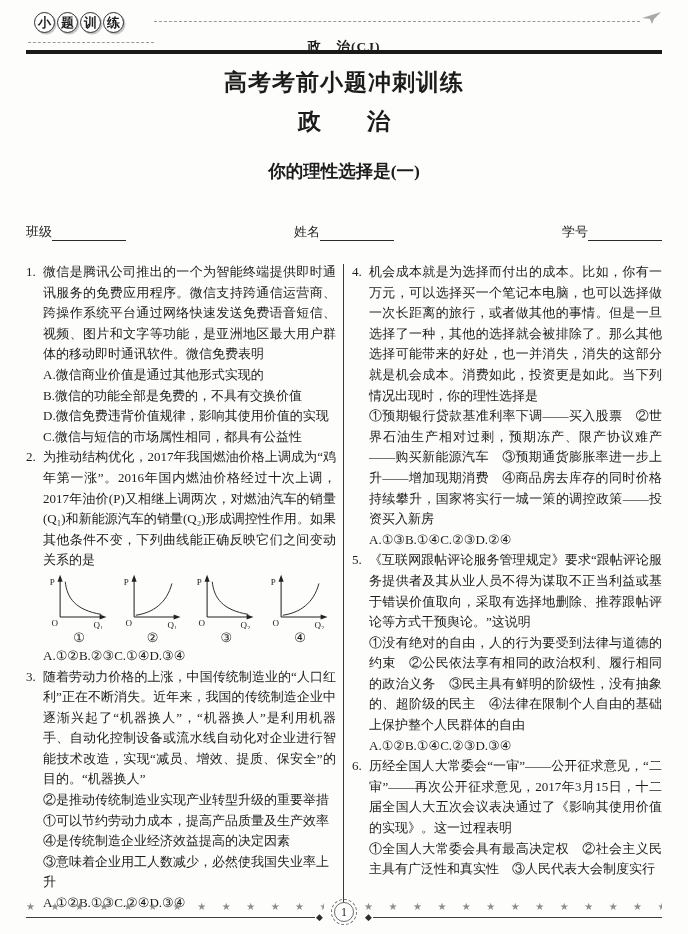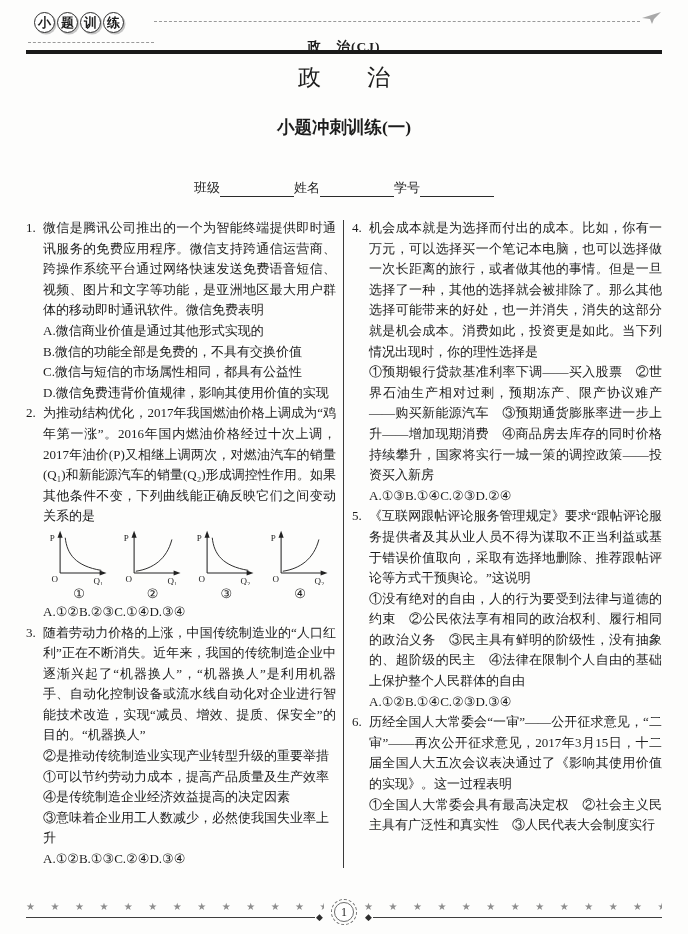--- a/index.html
+++ b/index.html
@@ -26,25 +26,25 @@
     border-top:1px dashed #9a9a9a; }
   .plane { position:absolute; right:0px; top:5px; }
   .subject { position:absolute; left:0; right:0; top:32px; text-align:center;
     font-weight:bold; font-size:13.5px; letter-spacing:1px; }
   .double-rule { border-top:1.5px solid #1a1a1a; border-bottom:3px solid #1a1a1a;
     height:3.5px; }
 
   
   .t-main { text-align:center; font-size:23px; font-weight:bold; margin:13px 0 0;
     letter-spacing:1px; }
-  .t-sub  { text-align:center; font-size:23px; font-weight:normal; margin:8px 0 0; }
+  .t-sub  { text-align:center; font-size:23px; font-weight:bold; margin:8px 0 0; }
   .t-sec  { text-align:center; font-size:17.5px; font-weight:bold; margin:22px 0 0; }
 
   
-  .student-line { display:flex; justify-content:center; margin-top:40px; }
+  .student-line { display:flex; justify-content:space-between; margin-top:40px; }
   .field { display:flex; align-items:flex-end; }
   .blank { display:inline-block; width:74px; height:15px;
     border-bottom:1px solid #2a2a2a; }
 
   
   .columns { display:flex; margin-top:21px; height:650px; overflow:hidden; }
   .col { flex:1; overflow:hidden; }
   .col-divider { width:1px; background:#3a3a3a; margin:2px 8px 0 7px; }
 
   .question { position:relative; padding-left:17px; text-align:justify;
@@ -94,22 +94,23 @@
     <div class="logo-dash"></div>
     <span class="plane">
       <svg width="22" height="14" viewBox="0 0 22 14">
         <polygon points="21,1 2,7 10,8 12,13 14,8" fill="#a9a9a9"></polygon>
       </svg>
     </span>
     <div class="subject">政　治(CJ)</div>
   </div>
   <div class="double-rule"></div>
 
+  <div class="t-main">高考考前小题冲刺训练</div>
   <div class="t-sub">政　　治</div>
-  <div class="t-sec">小题冲刺训练(一)</div>
+  <div class="t-sec">你的理性选择是(一)</div>
 
   <div class="student-line">
     <span class="field">
       <span>班级</span>
       <span class="blank"></span>
     </span>
     <span class="field">
       <span>姓名</span>
       <span class="blank"></span>
     </span>
@@ -121,22 +122,22 @@
 
   <div class="columns">
 
     <section class="col">
 
       <div class="question">
         <span class="qnum">1.</span>
         <span class="stem">微信是腾讯公司推出的一个为智能终端提供即时通讯服务的免费应用程序。微信支持跨通信运营商、跨操作系统平台通过网络快速发送免费语音短信、视频、图片和文字等功能，是亚洲地区最大用户群体的移动即时通讯软件。微信免费表明</span>
         <div class="opt-line">A.微信商业价值是通过其他形式实现的</div>
         <div class="opt-line">B.微信的功能全部是免费的，不具有交换价值</div>
+        <div class="opt-line">D.微信免费违背价值规律，影响其使用价值的实现</div>
         <div class="opt-line">C.微信与短信的市场属性相同，都具有公益性</div>
-        <div class="opt-line">D.微信免费违背价值规律，影响其使用价值的实现</div>
       </div>
 
       <div class="question">
         <span class="qnum">2.</span>
         <span class="stem">为推动结构优化，2017年我国燃油价格上调成为“鸡年第一涨”。2016年国内燃油价格经过十次上调，2017年油价(P)又相继上调两次，对燃油汽车的销量(Q₁)和新能源汽车的销量(Q₂)形成调控性作用。如果其他条件不变，下列曲线能正确反映它们之间变动关系的是</span>
 
         <div class="graph-row">
           <div class="graph-cell">
             <svg class="mini-graph" viewBox="0 0 72 64">
               <line x1="14" y1="6" x2="14" y2="50" stroke-width="1.2"></line>

